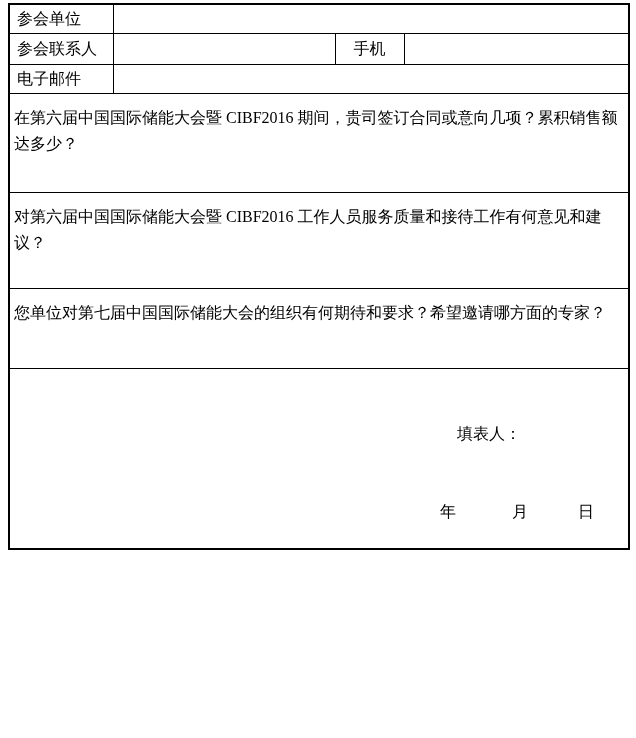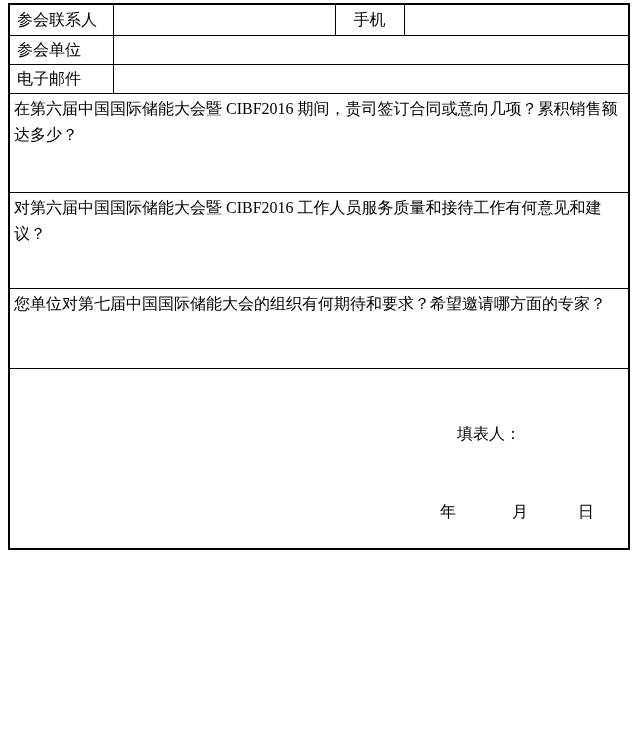--- a/index.html
+++ b/index.html
@@ -37,21 +37,21 @@
   }
   .r1 td { height: 29px; }
   .r2 td { height: 31px; }
   .r3 td { height: 29px; }
   td.label-cell { padding-left: 7px; }
   td.center { text-align: center; padding-left: 2px; padding-right: 2px; }
   
   tr.q td {
     vertical-align: top;
     line-height: 26px;
-    padding: 2px 5px 2px 4px;
+    padding: 11px 5px 2px 4px;
   }
   .q1 td { height: 99px; }
   .q2 td { height: 96px; }
   .q3 td { height: 118px; }
   .q4 td { height: 93px; }
   .q5 td { height: 80px; }
   
   .sig td {
     height: 181px;
     position: relative;
@@ -81,29 +81,29 @@
 <body>
 
 <table class="form">
   <colgroup>
     <col style="width:104px">
     <col style="width:222px">
     <col style="width:69px">
     <col style="width:225px">
   </colgroup>
   <tbody>
+    <tr class="hdr r1">
+      <td class="label-cell">参会单位</td>
+      <td colspan="3"></td>
+    </tr>
     <tr class="hdr r2">
       <td class="label-cell">参会联系人</td>
       <td></td>
       <td class="center">手机</td>
       <td></td>
-    </tr>
-    <tr class="hdr r1">
-      <td class="label-cell">参会单位</td>
-      <td colspan="3"></td>
     </tr>
     <tr class="hdr r3">
       <td class="label-cell">电子邮件</td>
       <td colspan="3"></td>
     </tr>
     <tr class="q q1">
       <td colspan="4">在第六届中国国际储能大会暨 CIBF2016 期间，贵司签订合同或意向几项？累积销售额达多少？</td>
     </tr>
     <tr class="q q2">
       <td colspan="4">对第六届中国国际储能大会暨 CIBF2016 工作人员服务质量和接待工作有何意见和建议？</td>

